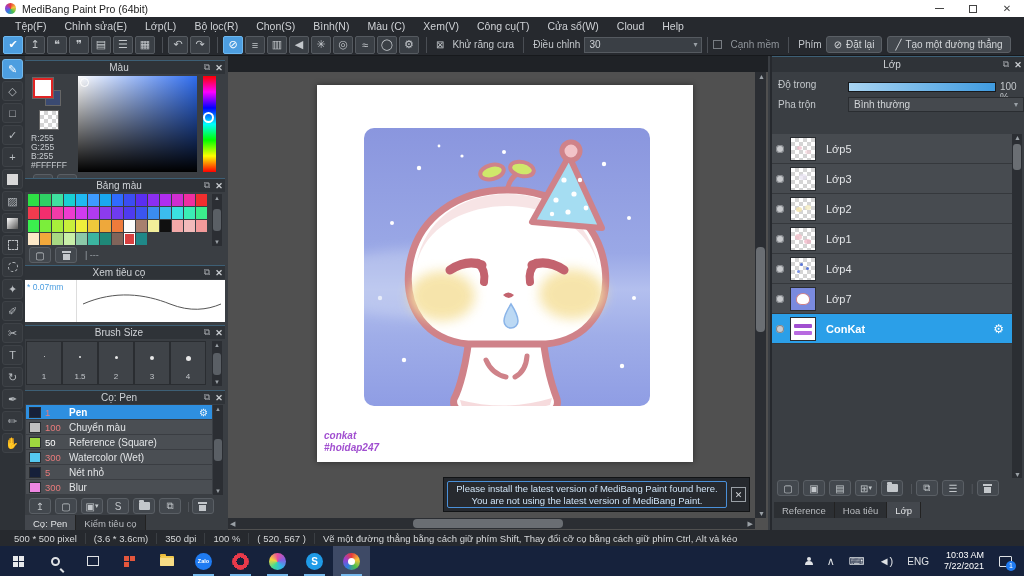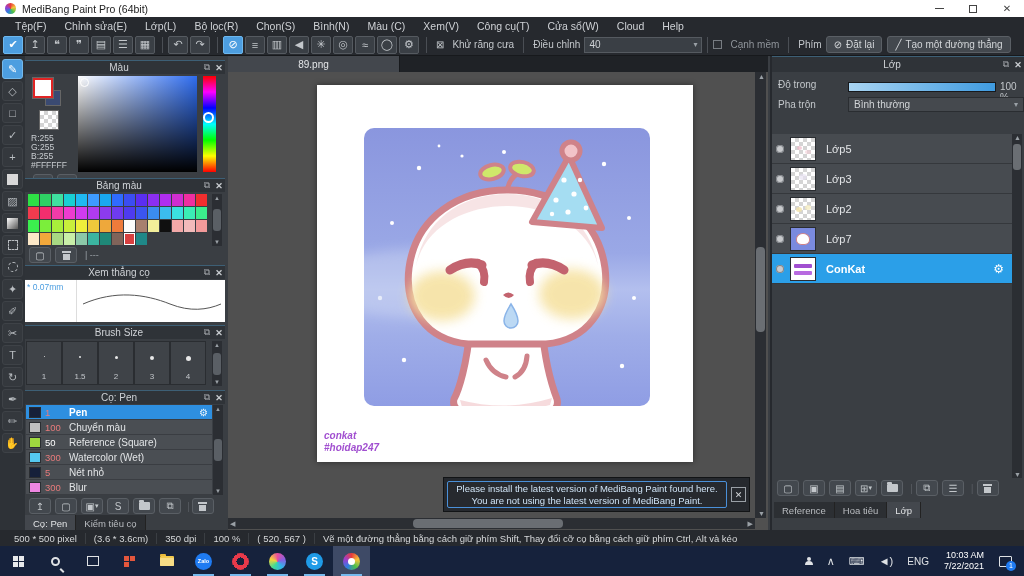--- a/index.html
+++ b/index.html
@@ -208,21 +208,21 @@
     <div class="tbtn">◎</div>
     <div class="tbtn">≈</div>
     <div class="tbtn">◯</div>
     <div class="tbtn">⚙</div>
     <div class="tsep"></div>
     <span class="tlabel">⊠</span>
     <span class="tlabel">Khử răng cưa</span>
     <div class="tsep"></div>
     <span class="tlabel">Điều chỉnh</span>
     <div id="adjust-select">
-      <span>40</span>
+      <span>30</span>
       <span class="caret">▾</span>
     </div>
     <div class="tsep"></div>
     <span class="cb"></span>
     <span class="tlabel" style="color:#8f949a">Cạnh mềm</span>
     <div class="tsep"></div>
     <span class="tlabel">Phím</span>
     <div class="pillbtn">
       <span class="g">⊘</span>
       <span>Đặt lại</span>
@@ -364,21 +364,21 @@
         <div class="iconbtn">
             <span class="trash"></span>
           </div>
         <span style="font-size:9px;color:#9aa0a6;margin-left:4px;">| ---</span>
       </div>
     </div>
 
     <div class="abs" style="left:0;top:209px;width:200px;height:60px;">
       <div class="panel-head">
         <span class="hic"> </span>
-        <span class="ttl">Xem thẳng cọ</span>
+        <span class="ttl">Xem tiêu cọ</span>
         <span class="hic">⧉</span>
         <span class="hic x">✕</span>
       </div>
       <div class="abs" id="preview-strip">
         <div id="preview-box">
           <span id="preview-label"><span>*</span> <span>0.07mm</span></span>
         </div>
         <svg width="200" height="42" style="position:absolute;left:0;top:0;">
           <path d="M58,24 C90,10 120,14 145,24 C165,32 182,30 196,24" stroke="#555" stroke-width="1" fill="none"></path>
         </svg>
@@ -485,21 +485,20 @@
       </div>
       <div class="abs" style="left:0;top:125px;display:flex;">
         <div class="ptab active">Cọ: Pen</div>
         <div class="ptab">Kiểm tiêu cọ</div>
       </div>
     </div>
   </div>
 
   <div class="abs" id="canvasregion">
     <div class="abs" id="tabbar">
-      <div class="doctab active">89.png</div>
     </div>
 
     <div class="abs" id="page">
       <svg id="artsvg" width="286" height="278" viewBox="0 0 286 278">
         <defs>
           <linearGradient id="bgG" x1="0" y1="0" x2="0" y2="1">
             <stop offset="0%" stop-color="#8a96de"></stop>
             <stop offset="45%" stop-color="#9aa8e6"></stop>
             <stop offset="58%" stop-color="#b3bfee"></stop>
             <stop offset="75%" stop-color="#9fade8"></stop>
@@ -630,20 +629,37 @@
       <div class="lyr">
         <span class="visdot"></span>
         <span class="lthumb checker">
             <span class="dot" style="left:5px;top:9px;width:6px;height:5px;background:#f2e2a8;opacity:.8;"></span>
             <span class="dot" style="left:14px;top:7px;width:6px;height:5px;background:#f6eec0;opacity:.8;"></span>
           </span>
         <span class="lname">Lớp2</span>
       </div>
       <div class="lyr">
         <span class="visdot"></span>
+        <span class="lthumb checker">
+            <span class="dot" style="left:4px;top:6px;width:7px;height:6px;background:#f3c0ca;opacity:.8;"></span>
+            <span class="dot" style="left:13px;top:11px;width:7px;height:5px;background:#efafc0;opacity:.7;"></span>
+          </span>
+        <span class="lname">Lớp1</span>
+      </div>
+      <div class="lyr">
+        <span class="visdot"></span>
+        <span class="lthumb checker">
+            <span class="dot" style="left:9px;top:5px;width:3px;height:3px;background:#5a77d8;"></span>
+            <span class="dot" style="left:15px;top:9px;width:3px;height:3px;background:#5a77d8;"></span>
+            <span class="dot" style="left:6px;top:12px;width:3px;height:3px;background:#7a93e4;"></span>
+          </span>
+        <span class="lname">Lớp4</span>
+      </div>
+      <div class="lyr">
+        <span class="visdot"></span>
         <span class="lthumb" style="background:#7a8ade;">
             <span class="dot" style="left:5px;top:5px;width:14px;height:12px;background:#fff;border:1px solid #cf8289;border-radius:50% 50% 40% 40%;"></span>
           </span>
         <span class="lname">Lớp7</span>
       </div>
       <div class="lyr sel">
         <span class="visdot"></span>
         <span class="lthumb" style="background:#fff;">
             <span class="dot" style="left:3px;top:6px;width:18px;height:4px;background:#a14fd0;border-radius:1px;"></span>
             <span class="dot" style="left:3px;top:13px;width:18px;height:4px;background:#b86ae0;border-radius:1px;"></span>

